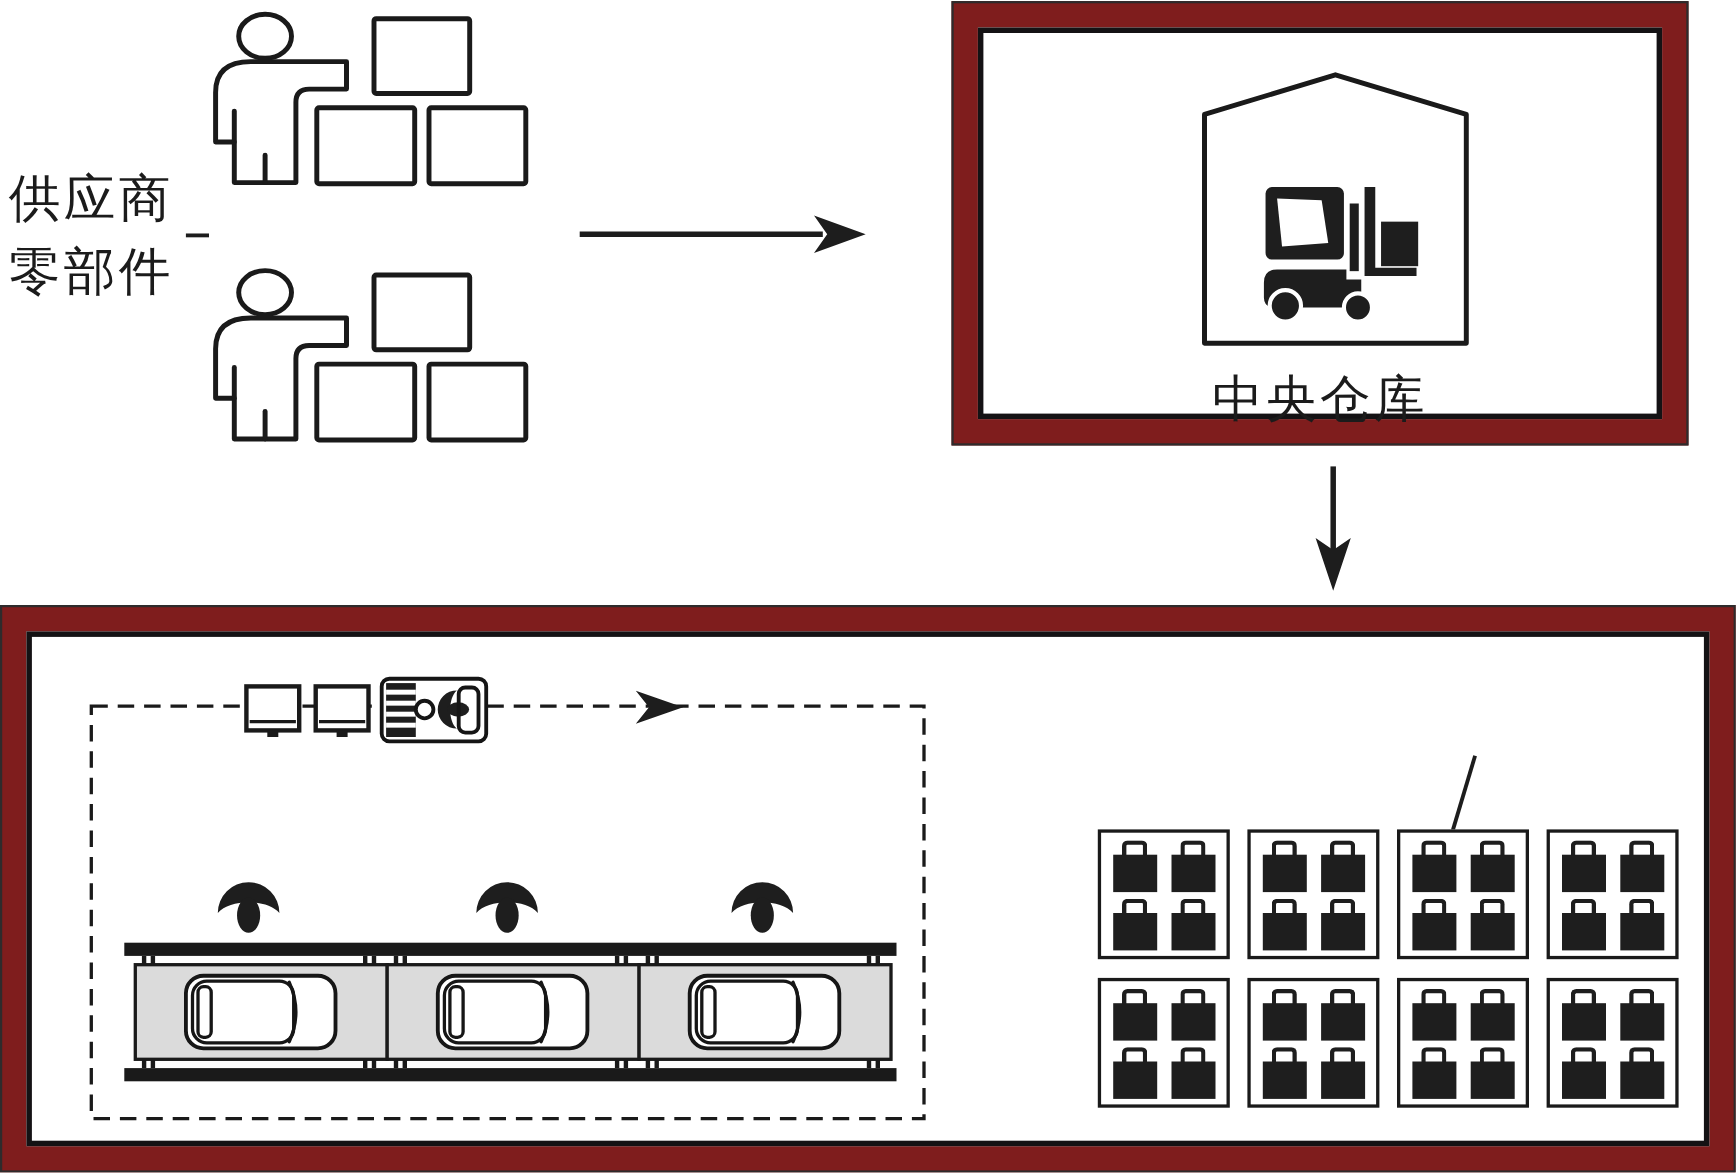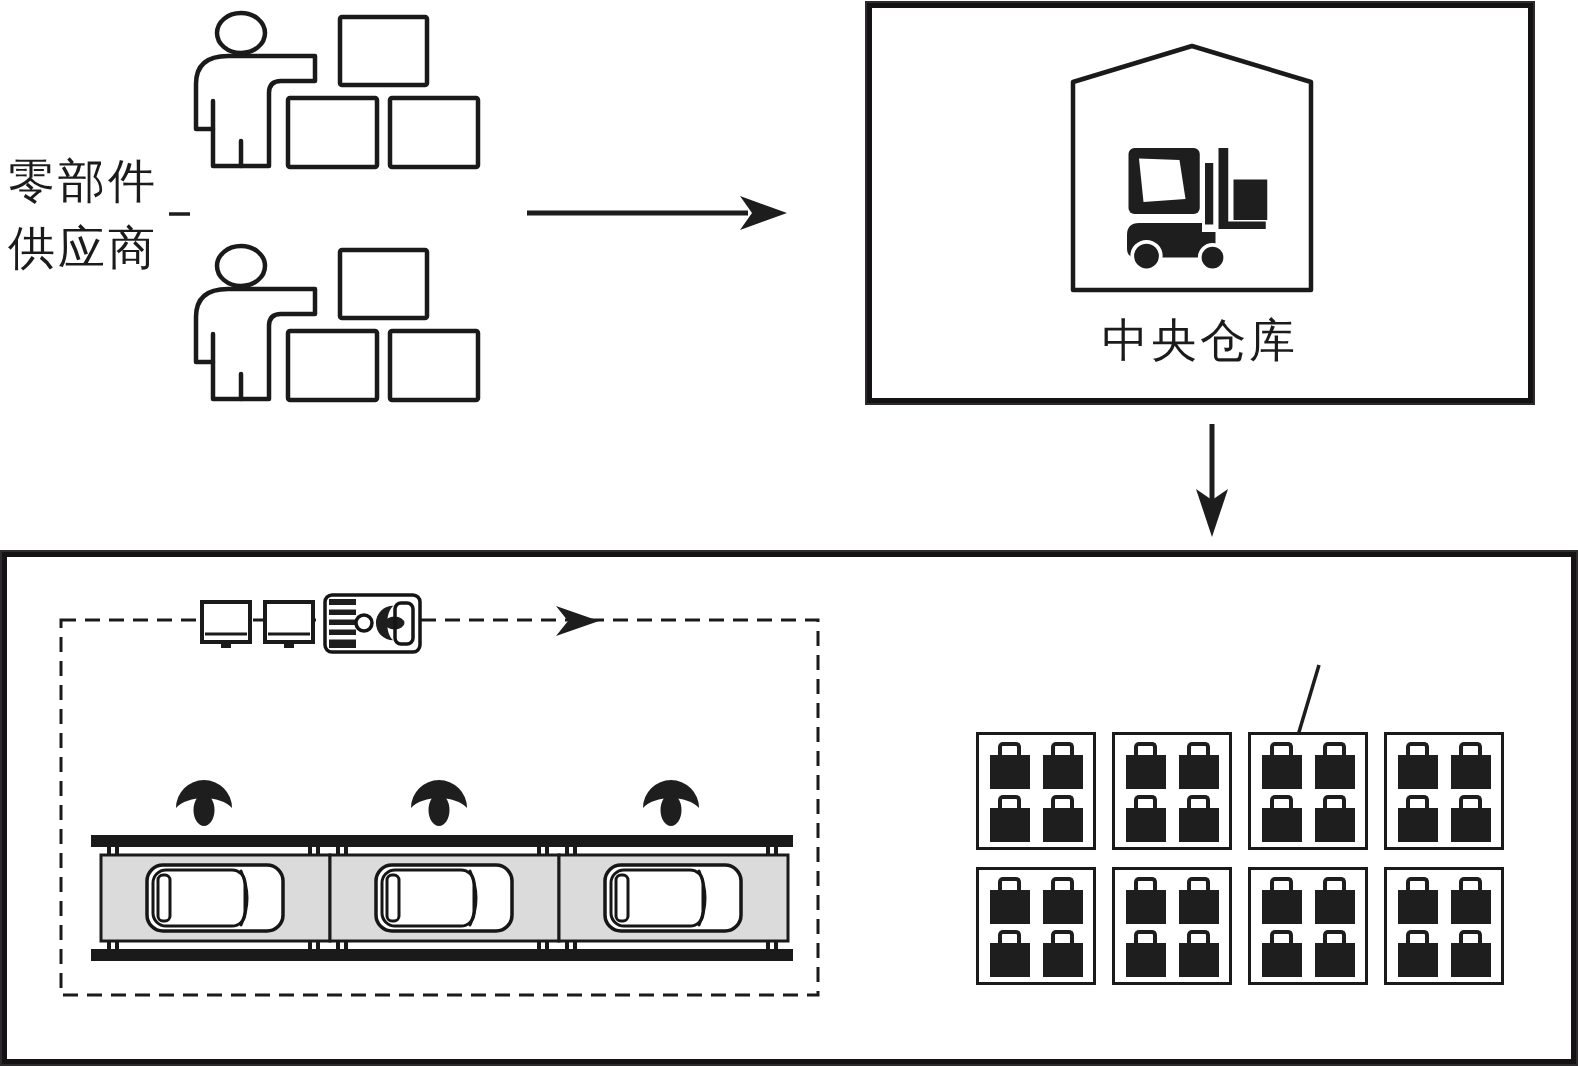--- a/index.html
+++ b/index.html
@@ -4,21 +4,21 @@
 <style>
   html,body{margin:0;padding:0;}
   body{
     width:1578px;height:1066px;position:relative;background:#ffffff;
     font-family:"Liberation Serif", serif;color:#1b1b1b;overflow:hidden;
   }
   .abs{position:absolute;}
   
   .frame-outer{
     position:absolute;box-sizing:border-box;
-    border:2px solid #2e2b2c;background:#7f1d1d;padding:0;
+    border:2px solid #2e2b2c;background:#7f1d1d;padding:22px;
   }
   .frame-inner{
     position:relative;box-sizing:border-box;width:100%;height:100%;
     border:5px solid #141214;background:#ffffff;
   }
   
   .supplier-label{
     left:8px;top:148px;font-size:47px;line-height:1.42;letter-spacing:3px;white-space:nowrap;
   }
   .warehouse-label{
@@ -46,22 +46,22 @@
   .bag::before{
     content:"";position:absolute;top:-13px;left:8px;width:15px;height:10px;
     border:4.5px solid #1e1e1e;border-bottom:none;border-radius:5px 5px 0 0;
   }
   svg{display:block;}
 </style>
 </head>
 <body>
 
 <div class="abs supplier-label">
+  <div>供应商</div>
   <div>零部件</div>
-  <div>供应商</div>
 </div>
 
 <svg class="abs" style="left:190px;top:5px;" width="300" height="410" viewBox="0 0 300 410">
   <defs>
     <g id="supplier-figure" stroke="#1a1a1a" stroke-width="4.5" fill="#ffffff" stroke-linejoin="round" stroke-linecap="round">
       <ellipse cx="51" cy="28" rx="24" ry="20"></ellipse>
       <path d="M 125,51 L 38,51 Q 6,51 6,79 L 6,124 L 23,124 L 23,161 L 79,161 L 79,88 Q 79,76 91,76 L 125,76 Z"></path>
       <line x1="23" y1="96" x2="23" y2="124"></line>
       <line x1="51" y1="136" x2="51" y2="161"></line>
       <rect x="150" y="12" width="87" height="68" rx="2"></rect>

